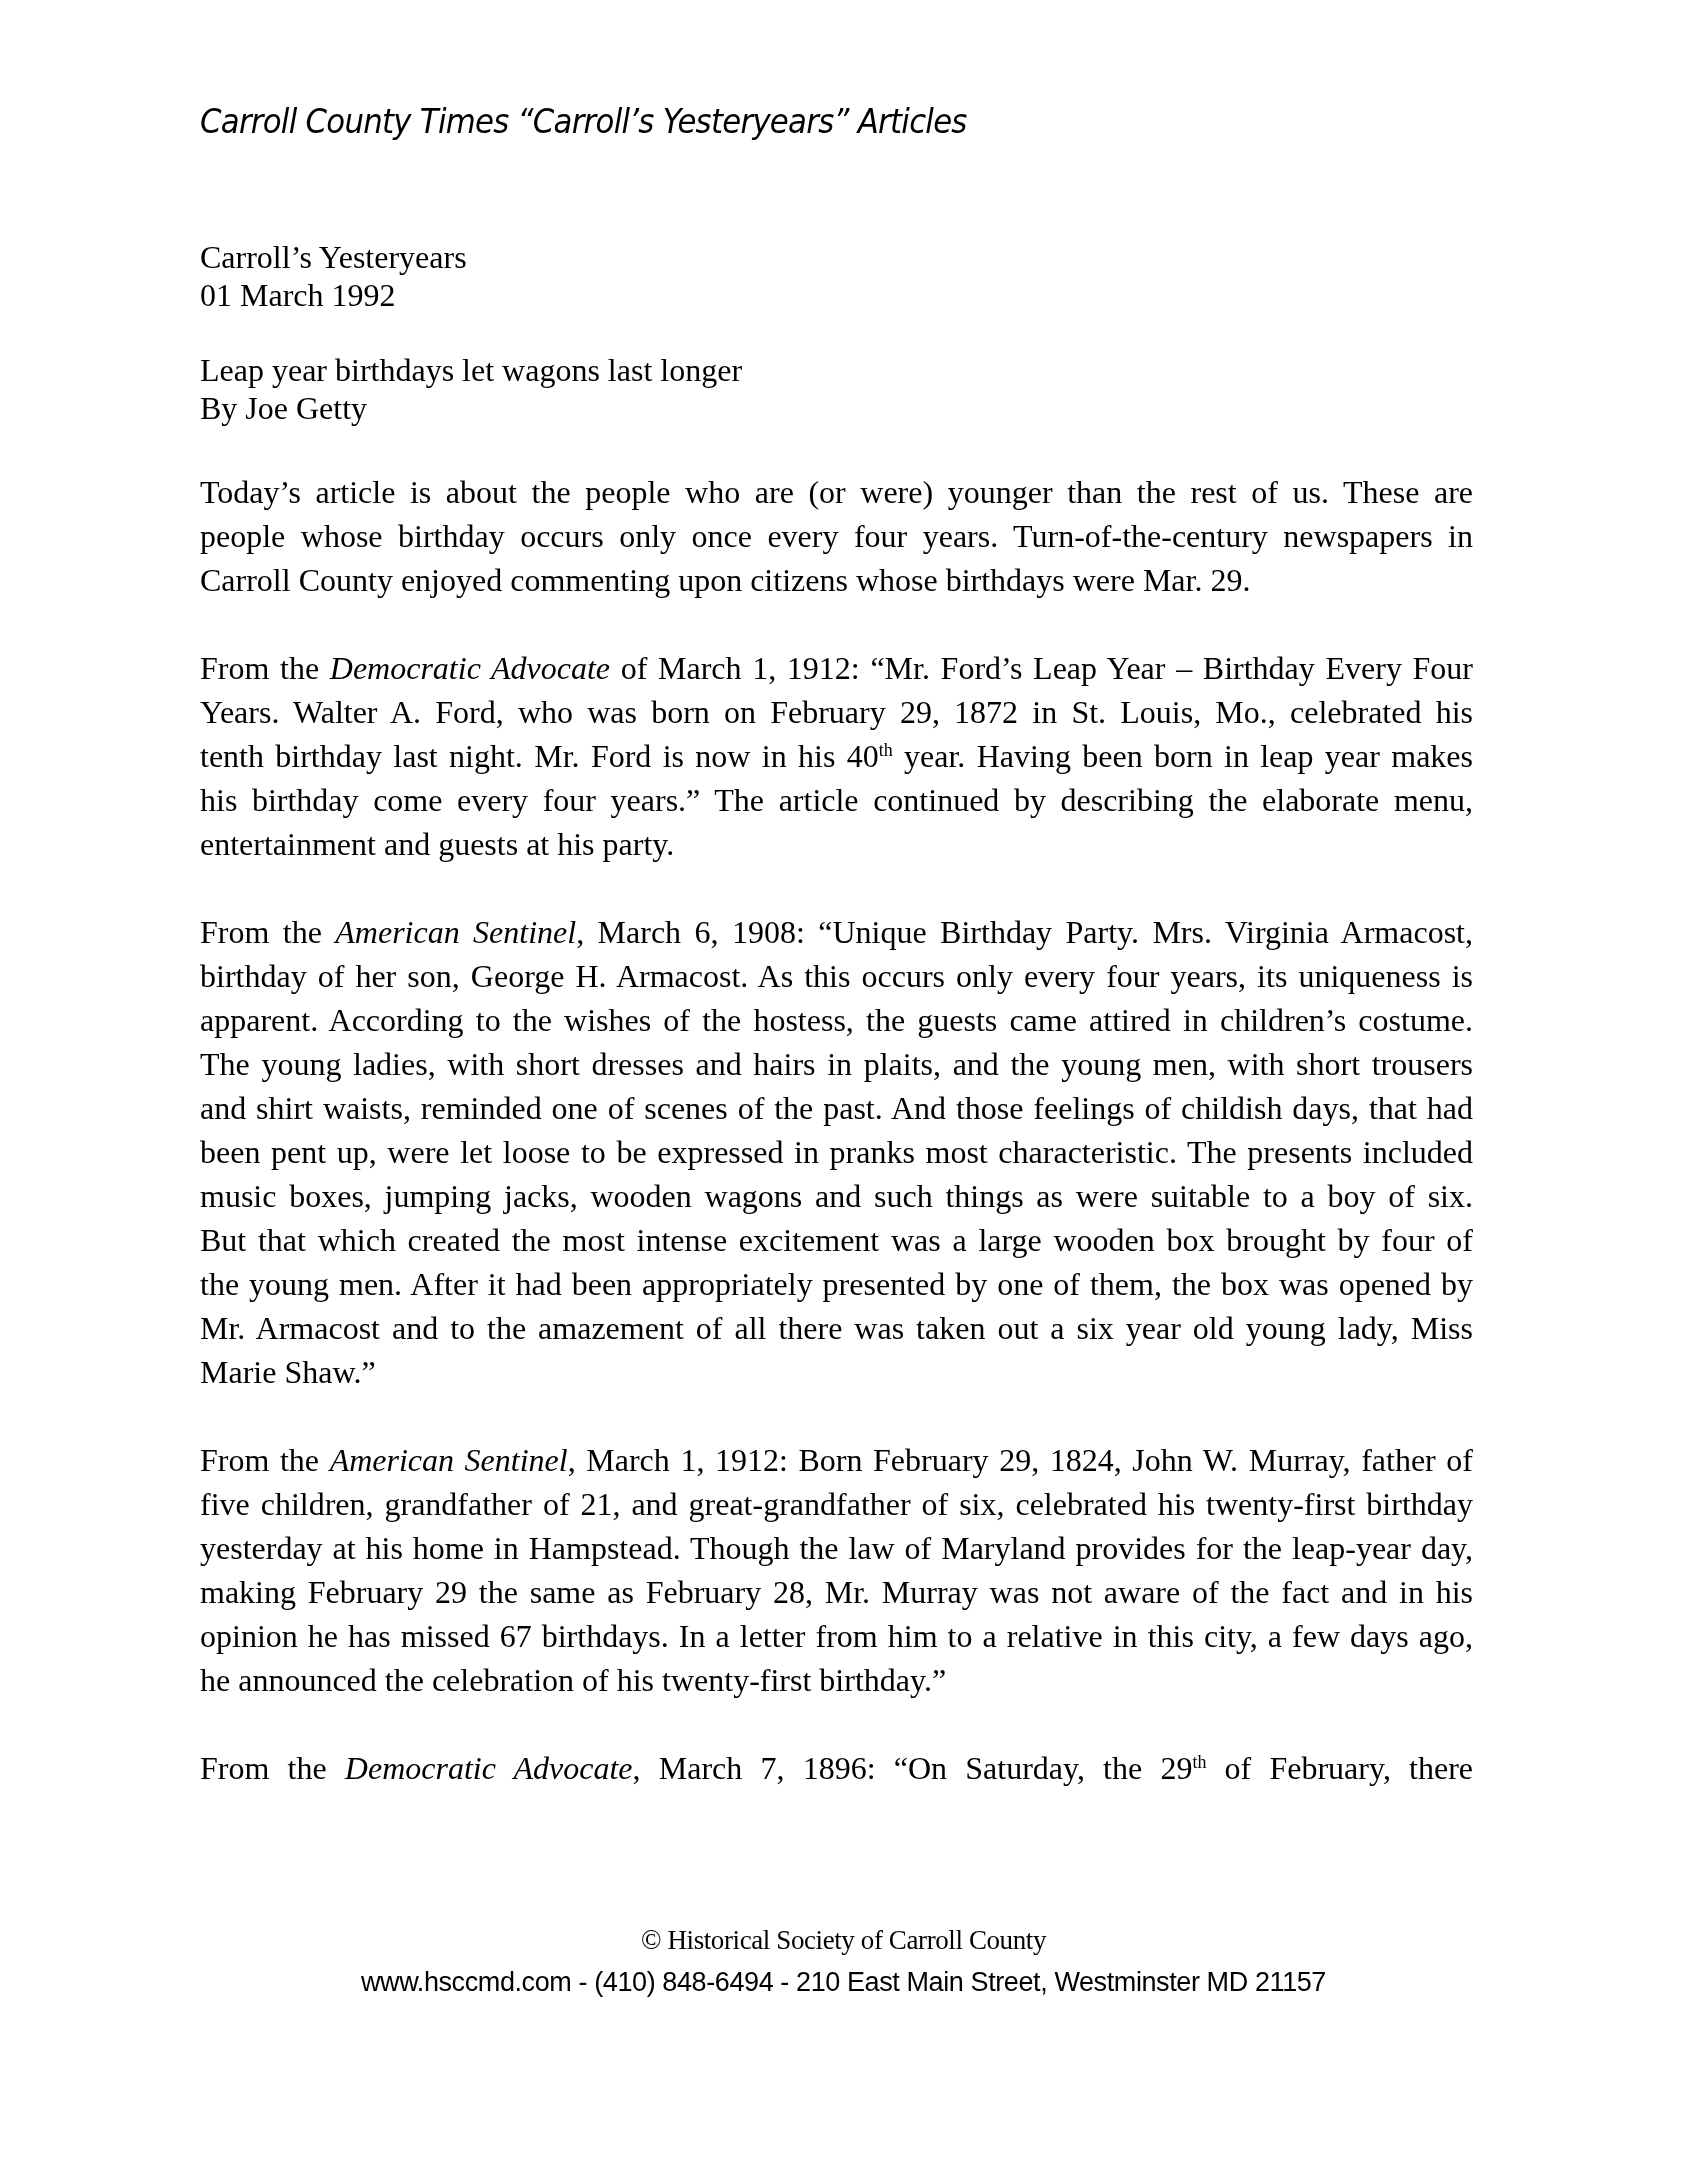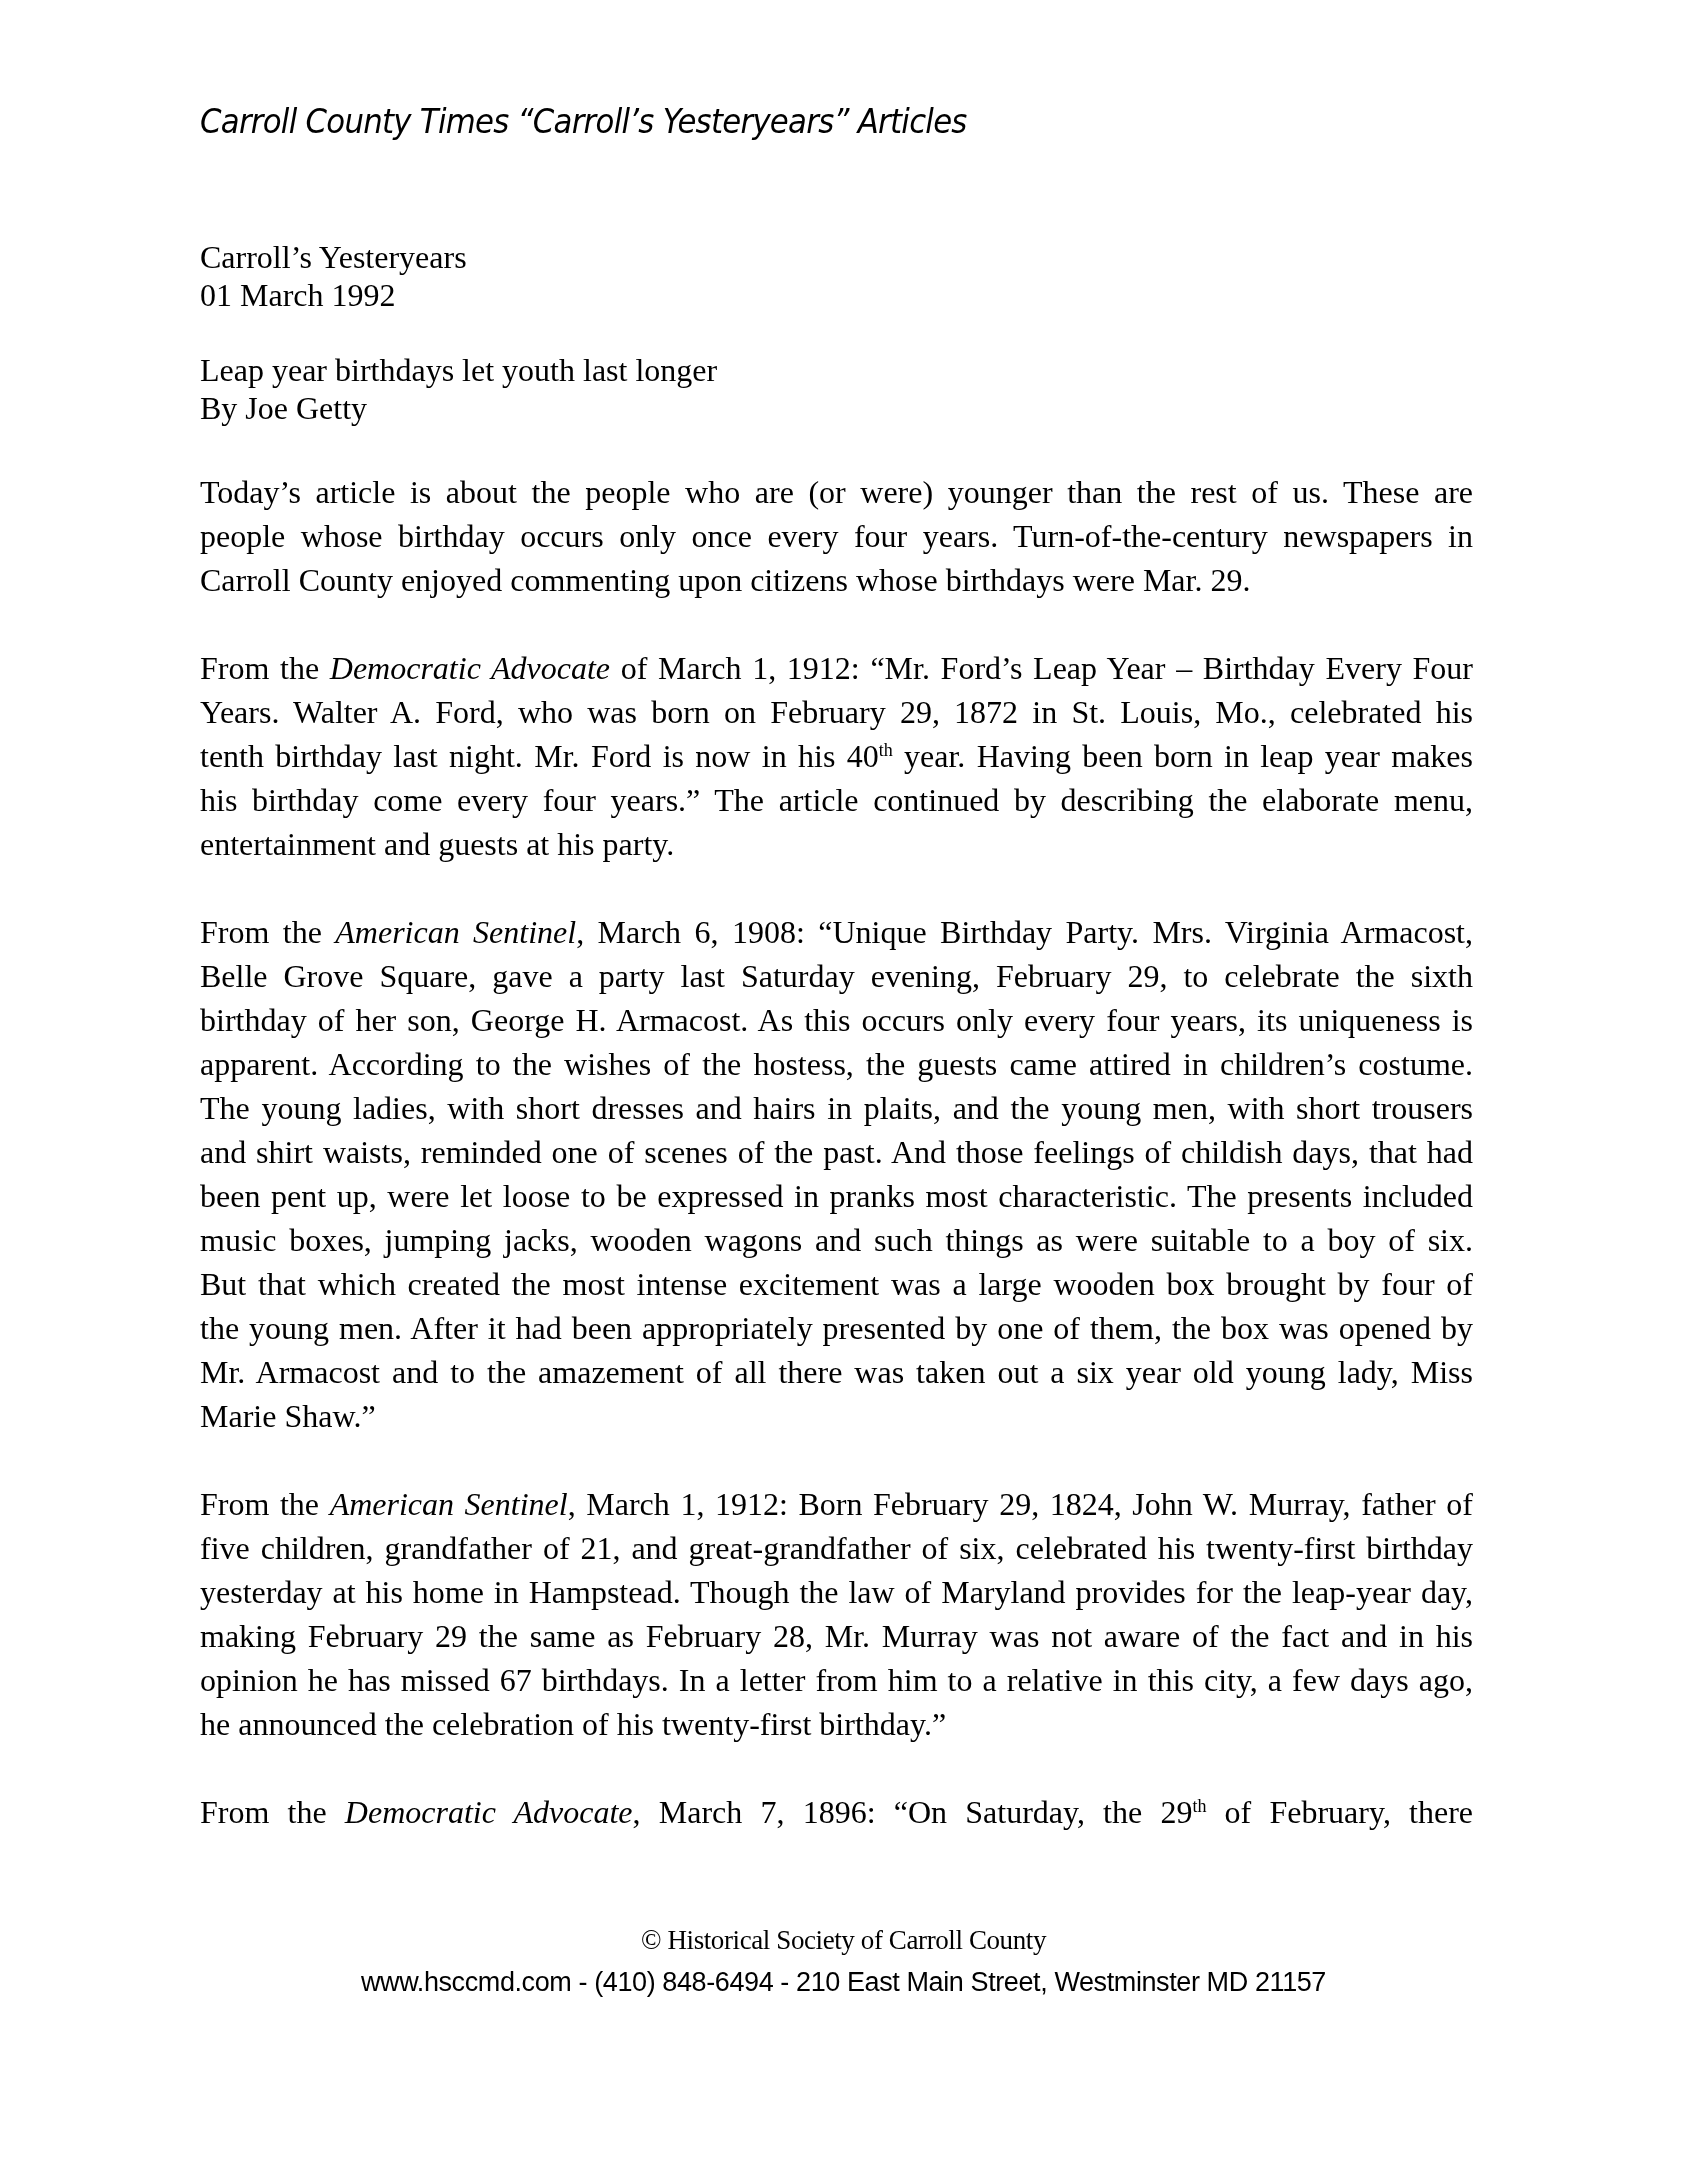--- a/index.html
+++ b/index.html
@@ -43,40 +43,39 @@
 
 <div class="page">
   <div class="running-header">Carroll County Times “Carroll’s Yesteryears” Articles</div>
 
   <div class="meta-block top">
     <div>Carroll’s Yesteryears</div>
     <div>01 March 1992</div>
   </div>
 
   <div class="meta-block title">
-    <div>Leap year birthdays let youth last longer</div>
+    <div>Leap year birthdays let wagons last longer</div>
     <div>By Joe Getty</div>
   </div>
 
   <div class="body-text" id="body-text">
       <div class="para">
         <span class="line"><span>Today’s article is about the people who are (or were) younger than the rest of us. These are</span></span>
         <span class="line"><span>people whose birthday occurs only once every four years. Turn-of-the-century newspapers in</span></span>
         <span class="line last"><span>Carroll County enjoyed commenting upon citizens whose birthdays were Mar. 29.</span></span>
       </div>
       <div class="para">
         <span class="line"><span>From the </span><span class="it">Democratic Advocate</span><span> of March 1, 1912: “Mr. Ford’s Leap Year – Birthday Every Four</span></span>
         <span class="line"><span>Years. Walter A. Ford, who was born on February 29, 1872 in St. Louis, Mo., celebrated his</span></span>
         <span class="line"><span>tenth birthday last night. Mr. Ford is now in his 40</span><sup>th</sup><span> year. Having been born in leap year makes</span></span>
         <span class="line"><span>his birthday come every four years.” The article continued by describing the elaborate menu,</span></span>
         <span class="line last"><span>entertainment and guests at his party.</span></span>
       </div>
       <div class="para">
         <span class="line"><span>From the </span><span class="it">American Sentinel</span><span>, March 6, 1908: “Unique Birthday Party. Mrs. Virginia Armacost,</span></span>
-        <span class="line"><span>Belle Grove Square, gave a party last Saturday evening, February 29, to celebrate the sixth</span></span>
         <span class="line"><span>birthday of her son, George H. Armacost. As this occurs only every four years, its uniqueness is</span></span>
         <span class="line"><span>apparent. According to the wishes of the hostess, the guests came attired in children’s costume.</span></span>
         <span class="line"><span>The young ladies, with short dresses and hairs in plaits, and the young men, with short trousers</span></span>
         <span class="line"><span>and shirt waists, reminded one of scenes of the past. And those feelings of childish days, that had</span></span>
         <span class="line"><span>been pent up, were let loose to be expressed in pranks most characteristic. The presents included</span></span>
         <span class="line"><span>music boxes, jumping jacks, wooden wagons and such things as were suitable to a boy of six.</span></span>
         <span class="line"><span>But that which created the most intense excitement was a large wooden box brought by four of</span></span>
         <span class="line"><span>the young men. After it had been appropriately presented by one of them, the box was opened by</span></span>
         <span class="line"><span>Mr. Armacost and to the amazement of all there was taken out a six year old young lady, Miss</span></span>
         <span class="line last"><span>Marie Shaw.”</span></span>

